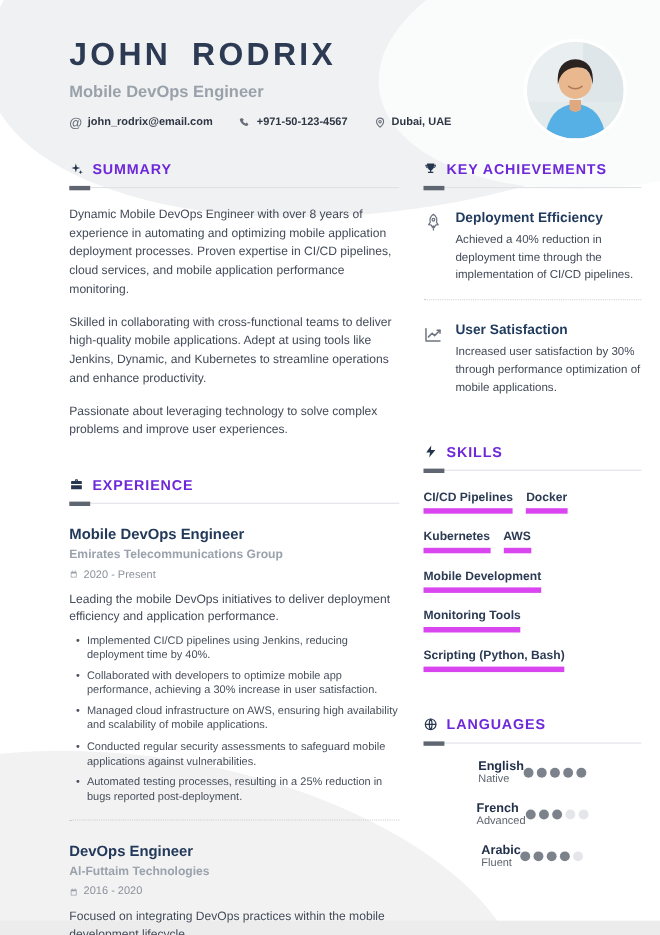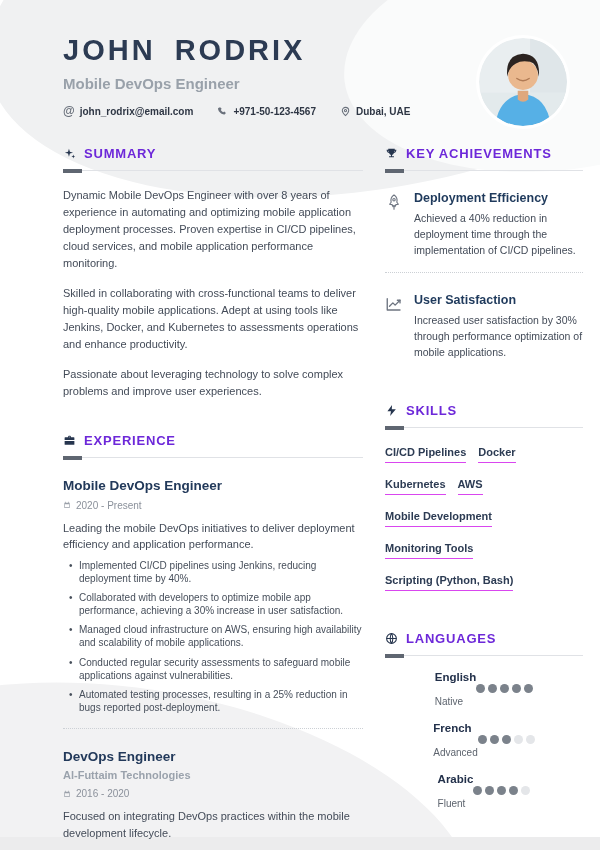--- a/index.html
+++ b/index.html
@@ -80,27 +80,27 @@
   .ach-item { display:flex; gap:11px; margin-top:20px; }
   .ach-icon { flex:0 0 18px; color:#6d7480; padding-top:2px; }
   .ach-icon svg { width:18px; height:18px; }
   .ach-title { font-size:12.5px; font-weight:800; color:#1f3a5c; }
   .ach-text { margin-top:6px; font-size:10.5px; line-height:1.5; }
 
   
   .skills { margin-top:42px; }
   .skill-tags { margin-top:18px; display:flex; flex-wrap:wrap; column-gap:12px; row-gap:15px; }
   .skill-tag { font-size:11px; font-weight:700; color:#2c3b53;
-    border-bottom:1px solid #d946ef; padding-bottom:4px; white-space:nowrap; }
+    border-bottom:5px solid #d946ef; padding-bottom:4px; white-space:nowrap; }
 
   
   .languages { margin-top:40px; }
   .lang-row { display:flex; align-items:center; justify-content:center; margin-top:15px; }
   .lang-name { font-size:11.5px; font-weight:800; color:#22304a; }
-  .lang-level { margin-top:13px; font-size:10px; color:#5d646e; }
+  .lang-level { margin-top:0; font-size:10px; color:#5d646e; }
   .lang-dots { display:flex; gap:3px; }
   .dot { width:9px; height:9px; border-radius:50%; background:#e4e6e9; }
   .dot.filled { background:#7b828b; }
 </style>
 </head>
 <body>
 
 <div class="page">
   <div class="swoosh-top"></div>
   <div class="swoosh-top-inner"></div>
@@ -166,38 +166,39 @@
             <span class="hicon">
               <svg viewBox="0 0 24 24" fill="currentColor">
                   <path d="M11 3l1.7 5.8L18.5 10.5l-5.8 1.7L11 18l-1.7-5.8L3.5 10.5l5.8-1.7zM19 14l.9 2.6L22.5 17.5l-2.6.9L19 21l-.9-2.6-2.6-.9 2.6-.9z"></path>
                 </svg>
             </span>
             <span>SUMMARY</span>
           </div>
           <div class="rule"></div>
           <div class="summary-text">
             <p>Dynamic Mobile DevOps Engineer with over 8 years of experience in automating and optimizing mobile application deployment processes. Proven expertise in CI/CD pipelines, cloud services, and mobile application performance monitoring.</p>
-            <p>Skilled in collaborating with cross-functional teams to deliver high-quality mobile applications. Adept at using tools like Jenkins, Docker, and Kubernetes to assessments operations and enhance productivity.</p>
+            <p>Skilled in collaborating with cross-functional teams to deliver high-quality mobile applications. Adept at using tools like Jenkins, Dynamic, and Kubernetes to streamline operations and enhance productivity.</p>
             <p>Passionate about leveraging technology to solve complex problems and improve user experiences.</p>
           </div>
         </section>
 
         <section class="experience">
           <div class="sec-head">
             <span class="hicon">
               <svg viewBox="0 0 24 24" fill="currentColor">
                   <path d="M9.5 4.5A1.5 1.5 0 0 1 11 3h2a1.5 1.5 0 0 1 1.5 1.5V6H20a1 1 0 0 1 1 1v4H3V7a1 1 0 0 1 1-1h5.5zM11 6h2v-1h-2zM3 13h18v6a1 1 0 0 1-1 1H4a1 1 0 0 1-1-1z"></path>
                 </svg>
             </span>
             <span>EXPERIENCE</span>
           </div>
           <div class="rule"></div>
 
           <div class="job">
             <div class="job-title">Mobile DevOps Engineer</div>
+            <div class="job-company">Emirates Telecommunications Group</div>
             <div class="job-dates">
               <svg viewBox="0 0 24 24" fill="currentColor">
                   <path d="M7 2h2v3H7zM15 2h2v3h-2zM4 5h16v16H4zM6 10h12v9H6z" fill-rule="evenodd"></path>
                 </svg>
               <span>2020 - Present</span>
             </div>
             <div class="job-desc">Leading the mobile DevOps initiatives to deliver deployment efficiency and application performance.</div>
             <ul class="job-bullets">
               <li>Implemented CI/CD pipelines using Jenkins, reducing deployment time by 40%.</li>
               <li>Collaborated with developers to optimize mobile app performance, achieving a 30% increase in user satisfaction.</li>

